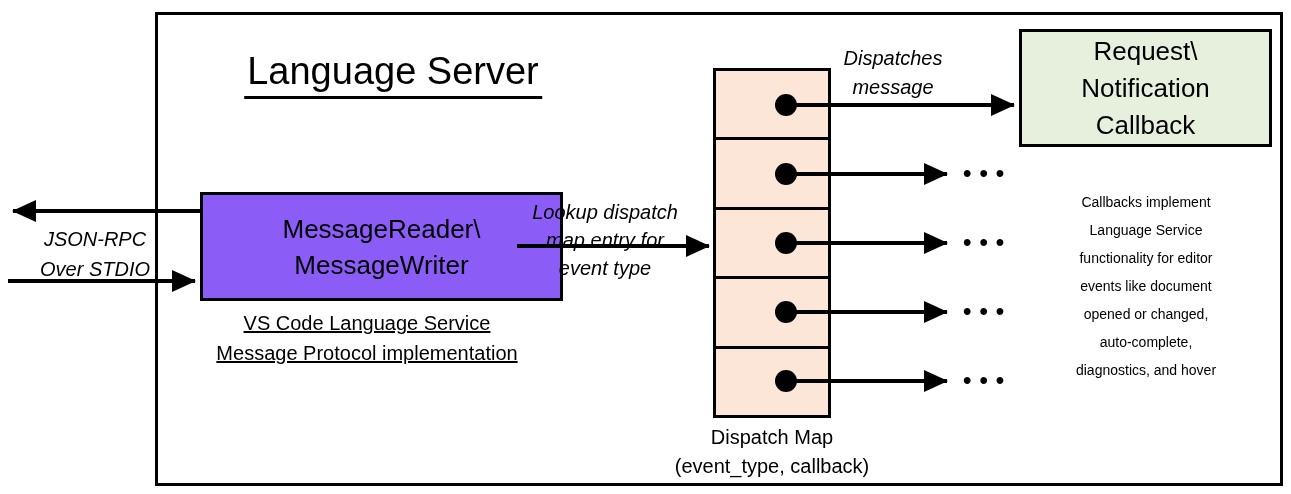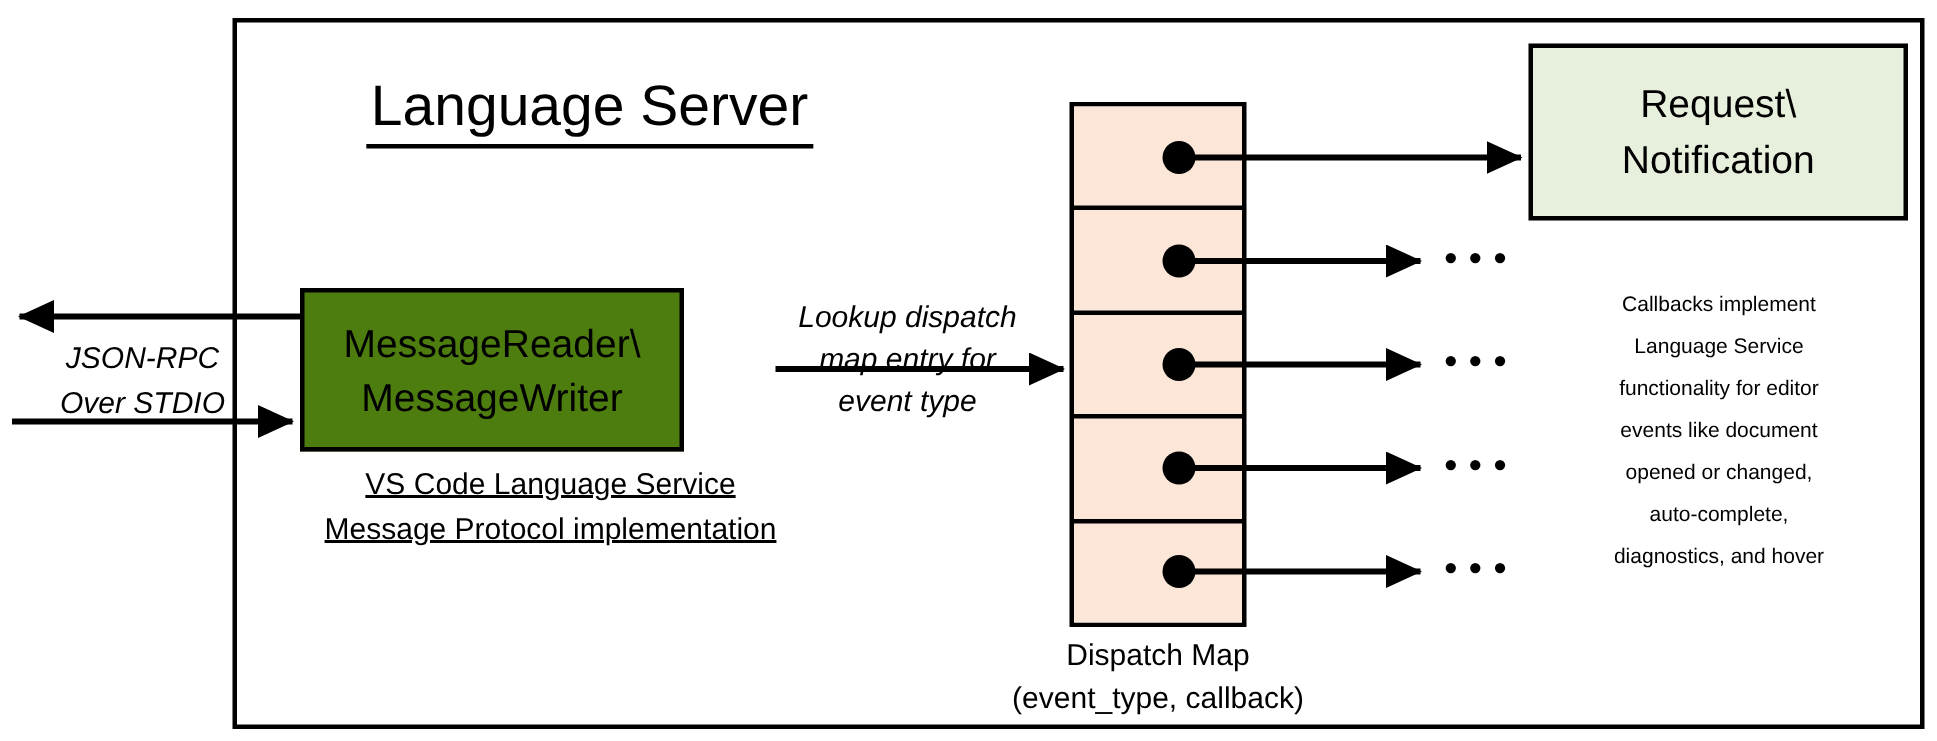--- a/index.html
+++ b/index.html
@@ -40,22 +40,22 @@
     display: flex;
     align-items: center;
     justify-content: center;
     text-align: center;
     border: 3px solid #000;
     z-index: 4;
   }
 
   .reader-box {
     left: 200px; top: 192px;
-    width: 256px; height: 109px;
-    background: #4d7c0f;
+    width: 363px; height: 109px;
+    background: #8b5cf6;
     font-size: 26px;
     line-height: 36px;
   }
 
   .callback-box {
     left: 1019px; top: 29px;
     width: 253px; height: 118px;
     background: #E7EFDD;
     font-size: 26px;
     line-height: 37px;
@@ -178,25 +178,28 @@
   <div class="dispatch-map">
     <div class="dispatch-cell"></div>
     <div class="dispatch-cell"></div>
     <div class="dispatch-cell"></div>
     <div class="dispatch-cell"></div>
     <div class="dispatch-cell"></div>
   </div>
   <div class="label map-caption">Dispatch Map
 (event_type, callback)</div>
 
+  <div class="label italic dispatches-label">Dispatches
+message</div>
 
   <div class="node-box callback-box">
     <div>
       <div>Request\</div>
       <div>Notification</div>
+      <div>Callback</div>
     </div>
   </div>
 
   <div class="label callbacks-note">Callbacks implement
 Language Service
 functionality for editor
 events like document
 opened or changed,
 auto-complete,
 diagnostics, and hover</div>

